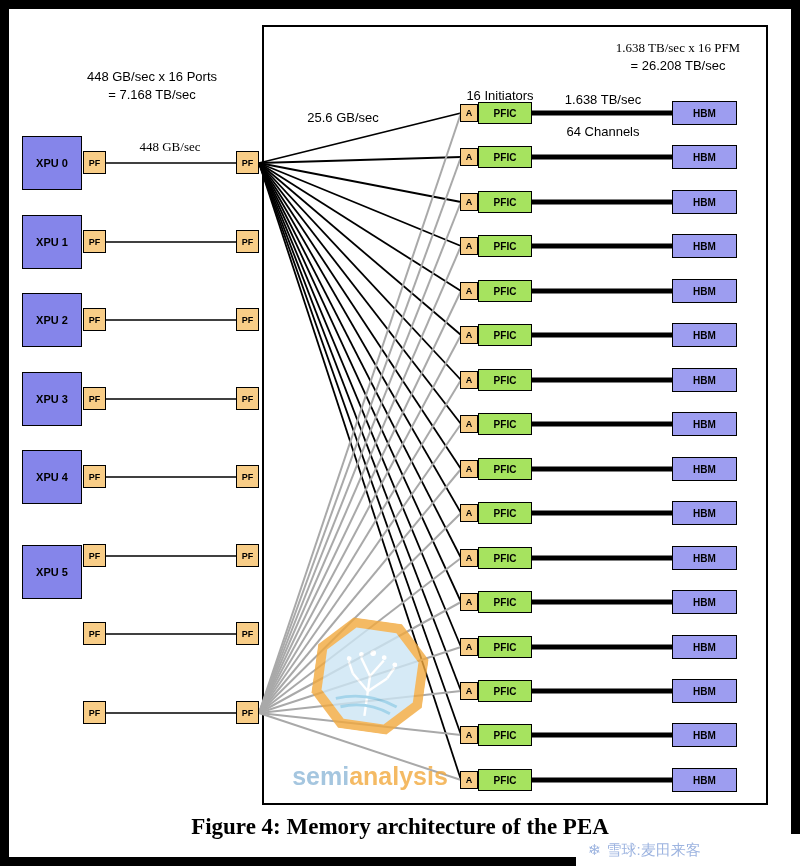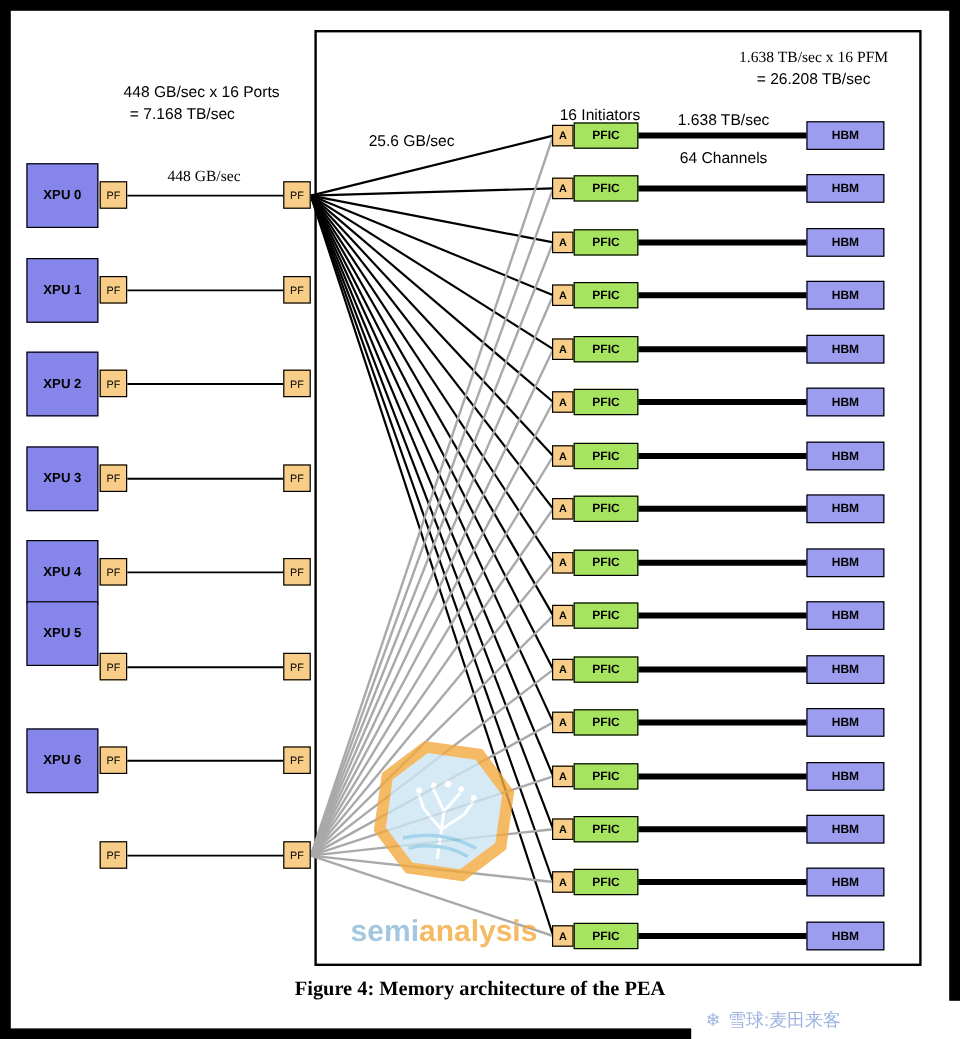--- a/index.html
+++ b/index.html
@@ -12,41 +12,41 @@
              border:2px solid #000; background:#fff; z-index:1; }
   #wires { position:absolute; left:0; top:0; z-index:2; pointer-events:none; }
 
   .xpu { position:absolute; left:22px; width:60px; height:54px;
          background:var(--xpu-fill,#8585ea); border:1.5px solid #000; z-index:5;
          display:flex; align-items:center; justify-content:center;
          font-weight:bold; font-size:11px; color:#000; }
   .pf  { position:absolute; width:23px; height:23px;
          background:var(--pf-fill,#f8cd87); border:1px solid #000; z-index:5;
          display:flex; align-items:center; justify-content:center;
-         font-weight:normal; font-size:9px; color:#000;text-align:right; }
+         font-weight:bold; font-size:9px; color:#000;text-align:right; }
   .pf1 { left:83px; }
   .pf2 { left:236px; }
   .abox { position:absolute; left:460px; width:18px; height:18px;
           background:var(--pf-fill,#f8cd87); border:1px solid #000; z-index:5;
           display:flex; align-items:center; justify-content:center;
           font-weight:bold; font-size:9px; color:#000; }
   .pfic { position:absolute; left:478px; width:54px; height:22px;
           background:var(--pfic-fill,#a6e35f); border:1px solid #000; z-index:4;
           display:flex; align-items:center; justify-content:center;
           font-weight:bold; font-size:10px; color:#000; }
   .hbm  { position:absolute; left:672px; width:65px; height:24px;
           background:var(--hbm-fill,#9d9df0); border:1px solid #000; z-index:4;
           display:flex; align-items:center; justify-content:center;
           font-weight:bold; font-size:10px; color:#000; }
 
   .lbl { position:absolute; font-size:13px; color:#000; text-align:center; z-index:3; }
 
   .caption { position:absolute; left:0; right:0; top:814px; text-align:center; z-index:6;
              font-family:"Liberation Serif","DejaVu Serif",serif; font-weight:bold;
-             font-size:17px; color:#000; }
+             font-size:23px; color:#000; }
 
   .credit { position:absolute; right:0; top:834px; width:224px; height:32px; background:#fff;
             z-index:10; display:flex; align-items:center; gap:6px; padding-left:12px;
             color:var(--credit-color,#9db4e0); font-size:15px; }
   .credit .glyph { font-size:15px; }
 
   .wm { position:absolute; left:308px; top:618px; width:124px; height:176px; z-index:7; opacity:.8; }
   .octa { clip-path:polygon(29% 2%,71% 2%,98% 29%,98% 71%,71% 98%,29% 98%,2% 71%,2% 29%); }
   .octa-outer { position:absolute; left:4px; top:0; width:116px; height:116px;
                 background:var(--wm-orange,#f2a93e); transform:rotate(8deg); }
@@ -118,21 +118,21 @@
       <line x1="530" y1="469" x2="674" y2="469" stroke="#000000" stroke-width="5"></line>
       <line x1="530" y1="513" x2="674" y2="513" stroke="#000000" stroke-width="5"></line>
       <line x1="530" y1="558" x2="674" y2="558" stroke="#000000" stroke-width="5"></line>
       <line x1="530" y1="602" x2="674" y2="602" stroke="#000000" stroke-width="5"></line>
       <line x1="530" y1="647" x2="674" y2="647" stroke="#000000" stroke-width="5"></line>
       <line x1="530" y1="691" x2="674" y2="691" stroke="#000000" stroke-width="5"></line>
       <line x1="530" y1="735" x2="674" y2="735" stroke="#000000" stroke-width="5"></line>
       <line x1="530" y1="780" x2="674" y2="780" stroke="#000000" stroke-width="5"></line>
     </svg>
 
-  <div class="lbl" style="left:68px; top:69px; width:200px;">448 GB/sec x 16 Ports</div>
+  <div class="lbl" style="left:52px; top:69px; width:200px;">448 GB/sec x 16 Ports</div>
   <div class="lbl" style="left:52px; top:87px; width:200px;">= 7.168 TB/sec</div>
   <div class="lbl" style="left:115px; top:139px; width:110px;font-family:Liberation Serif, serif;">448 GB/sec</div>
   <div class="lbl" style="left:288px; top:110px; width:110px;">25.6 GB/sec</div>
   <div class="lbl" style="left:445px; top:88px; width:110px;">16 Initiators</div>
   <div class="lbl" style="left:548px; top:92px; width:110px;">1.638 TB/sec</div>
   <div class="lbl" style="left:548px; top:124px; width:110px;">64 Channels</div>
   <div class="lbl" style="left:578px; top:40px; width:200px;font-family:Liberation Serif, serif;">1.638 TB/sec x 16 PFM</div>
   <div class="lbl" style="left:578px; top:58px; width:200px;">= 26.208 TB/sec</div>
 
   <div class="xpu" style="top:136px;">XPU 0</div>
@@ -148,25 +148,24 @@
   <div class="pf pf2" style="top:308px;">PF</div>
 
   <div class="xpu" style="top:372px;">XPU 3</div>
   <div class="pf pf1" style="top:387px;">PF</div>
   <div class="pf pf2" style="top:387px;">PF</div>
 
   <div class="xpu" style="top:450px;">XPU 4</div>
   <div class="pf pf1" style="top:465px;">PF</div>
   <div class="pf pf2" style="top:465px;">PF</div>
 
-  <div class="xpu" style="top:501px;text-align:right;">XPU 5</div>
+  <div class="xpu" style="top:545px;text-align:right;">XPU 5</div>
   <div class="pf pf1" style="top:544px;">PF</div>
   <div class="pf pf2" style="top:544px;">PF</div>
 
-  <div class="xpu" style="top:607px;">XPU 6</div>
   <div class="pf pf1" style="top:622px;">PF</div>
   <div class="pf pf2" style="top:622px;">PF</div>
 
   <div class="pf pf1" style="top:701px;">PF</div>
   <div class="pf pf2" style="top:701px;">PF</div>
 
   <div class="abox" style="top:104px;">A</div>
   <div class="pfic" style="top:102px;">PFIC</div>
   <div class="hbm" style="top:101px;">HBM</div>
 

